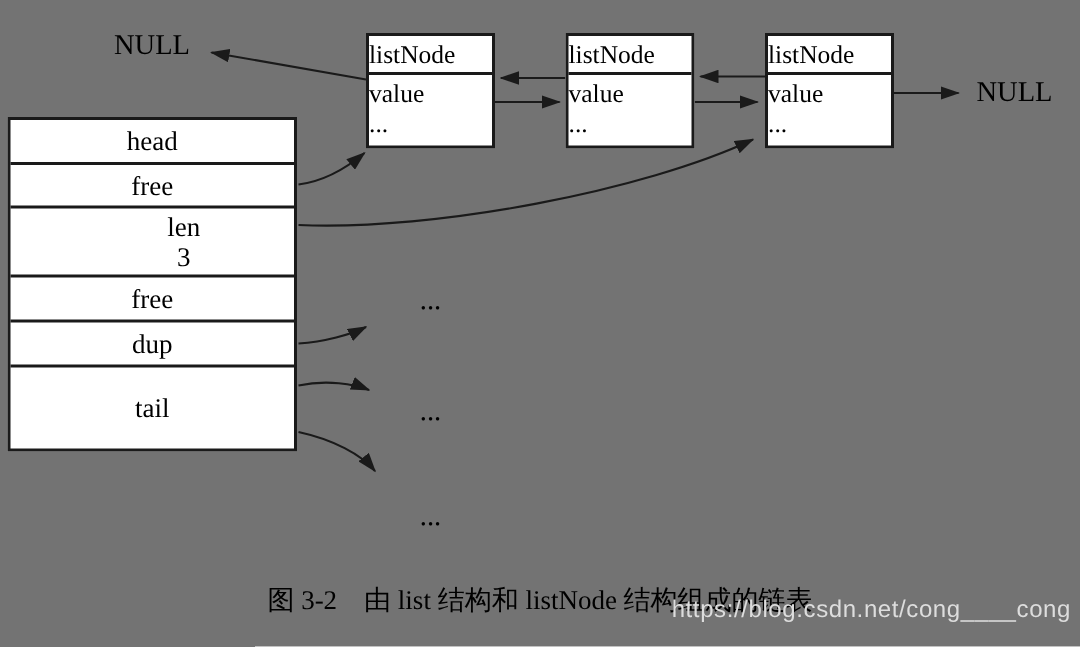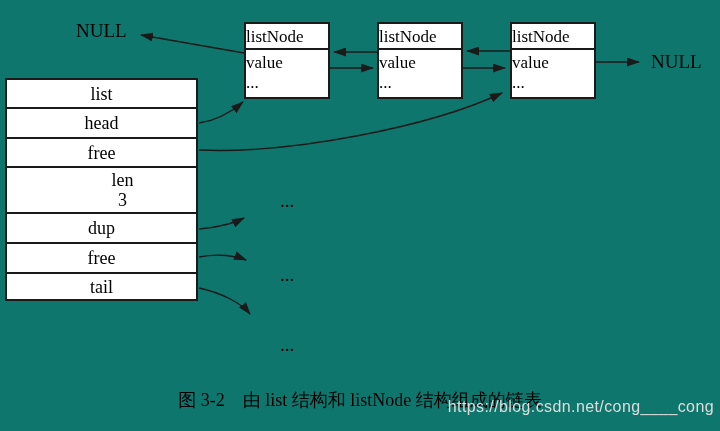--- a/index.html
+++ b/index.html
@@ -1,18 +1,18 @@
 <!DOCTYPE html>
 <html><head>
 <meta charset="utf-8">
 <style>
   * { margin:0; padding:0; box-sizing:border-box; }
   html,body { background:#ffffff; }
   #stage {
-    position:relative; width:720px; height:431px; background:#0f766e;
+    position:relative; width:720px; height:431px; background:#737373;
     font-family:"Liberation Serif", serif; color:#000; overflow:hidden;
   }
   .svg-layer { position:absolute; left:0; top:0; width:720px; height:431px; }
 
   
   .struct-table {
     position:absolute; left:5px; top:78px; width:193px; height:223px;
     border:2px solid #1a1a1a; background:#fff;
     display:flex; flex-direction:column;
   }
@@ -77,38 +77,35 @@
       <path d="M199,229 C216,228 234,223 244,218" marker-end="url(#ah)"></path>
       <path d="M199,257 C218,253 236,256 246,260" marker-end="url(#ah)"></path>
       <path d="M199,288 C222,293 241,303 250,314" marker-end="url(#ah)"></path>
     </g>
   </svg>
 
   <span class="null-label" id="null-left">NULL</span>
   <span class="null-label" id="null-right">NULL</span>
 
   <div class="struct-table">
-    <div class="srow h27">
-      <span>list</span>
-    </div>
     <div class="srow h28">
       <span>head</span>
     </div>
     <div class="srow h27">
       <span>free</span>
     </div>
     <div class="srow h44">
       <span class="sub">len</span>
       <span class="sub">3</span>
     </div>
     <div class="srow h28">
-      <span>dup</span>
+      <span>free</span>
     </div>
     <div class="srow h28">
-      <span>free</span>
+      <span>dup</span>
     </div>
     <div class="srow h25">
       <span>tail</span>
     </div>
   </div>
 
   <div class="node" id="node1">
     <div class="node-header">listNode</div>
     <div class="node-body">
       <span class="node-value">value</span>

